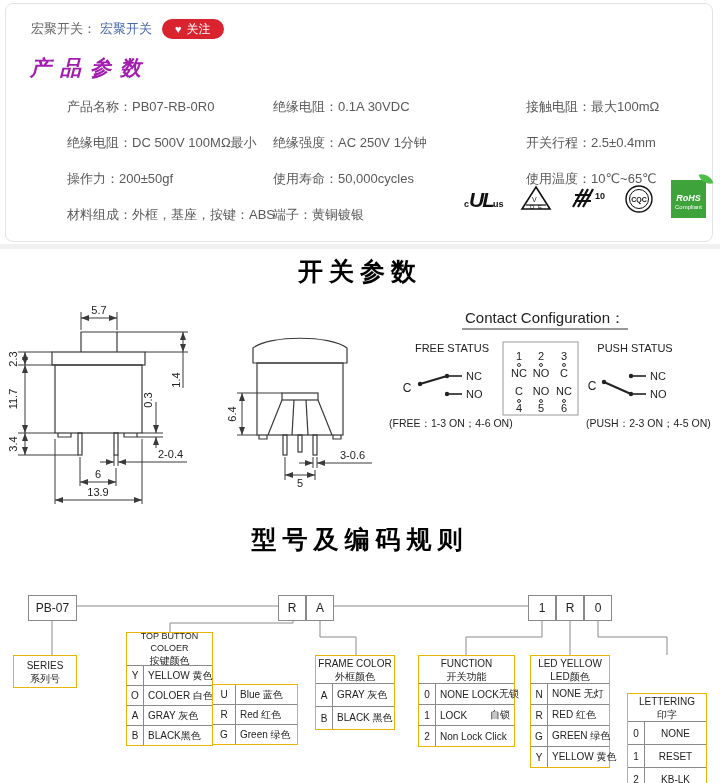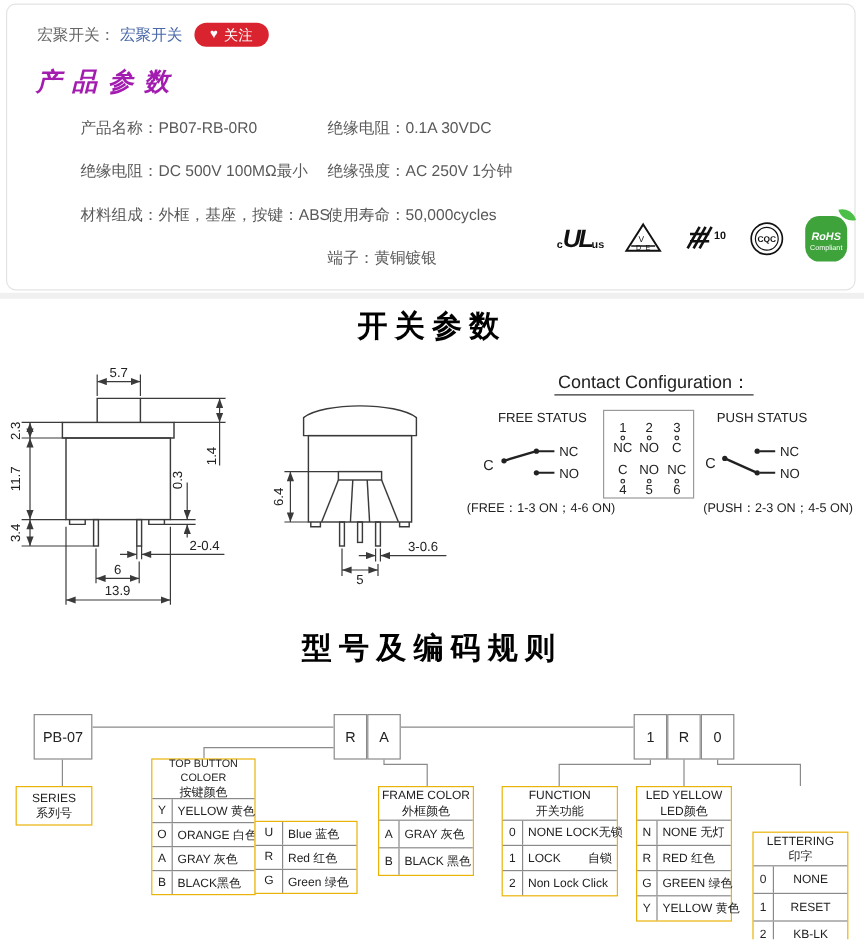--- a/index.html
+++ b/index.html
@@ -24,42 +24,42 @@
   .spec-col{position:absolute;top:85px;font-size:13px;color:#595959;}
   .spec-col div{height:36px;line-height:36px;white-space:nowrap;}
   #spec-col1{left:25px;margin-left:36px;} #spec-col2{left:267px;} #spec-col3{left:520px;}
 
   .certs{position:absolute;left:458px;top:178px;width:242px;height:34px;display:flex;
          align-items:center;justify-content:space-between;}
   .ul-mark{display:flex;align-items:flex-end;color:#111;}
   .ul-c{font-size:9px;font-weight:bold;margin-bottom:1px;}
   .ul-main{font-size:21px;font-weight:900;font-style:italic;letter-spacing:-2px;line-height:1;}
   .ul-us{font-size:9px;font-weight:bold;margin-bottom:1px;}
-  .rohs-badge{background:#3fa33c;border-radius:12px;color:#fff;text-align:center;
+  .rohs-badge{background:#3fa33c;border-radius:0;color:#fff;text-align:center;
               padding:8px 4px;line-height:1;position:relative;}
   .rohs1{font-size:9px;font-weight:bold;font-style:italic;}
   .rohs2{font-size:6px;display:block;}
   .leaf{position:absolute;right:-6px;top:-7px;width:12px;height:12px;background:#4cbf49;
         border-radius:0 100% 0 100%;transform:rotate(-15deg);}
 
   
   .section-title{position:absolute;left:0;width:720px;text-align:center;font-size:25px;
                  font-weight:bold;letter-spacing:6px;color:#000;}
   #title-switch{top:255px;} #title-coding{top:523px;}
 
   
   #drawings{position:absolute;left:0;top:290px;}
   #drawings text{font-family:"Liberation Sans","DejaVu Sans",sans-serif;fill:#222;}
   .dimtxt{font-size:11px;}
   .outline{stroke:#3a3a3a;stroke-width:1.2;fill:none;}
   .dimline{stroke:#3a3a3a;stroke-width:1;fill:none;}
 
   
   #coding-lines{position:absolute;left:0;top:580px;}
-  .cbox{position:absolute;height:38px;border:1px solid #8a8a8a;background:#fff;box-sizing:border-box;
+  .cbox{position:absolute;height:26px;border:1px solid #8a8a8a;background:#fff;box-sizing:border-box;
         display:flex;align-items:center;justify-content:center;font-size:12px;color:#222;}
   .ctable{position:absolute;border:1px solid #eab308;background:#fff;box-sizing:border-box;
           font-size:10px;color:#222;}
   .cthead{display:flex;flex-direction:column;align-items:center;justify-content:center;
           border-bottom:1px solid #8a8a8a;text-align:center;line-height:1.3;}
   .crow{display:flex;align-items:stretch;}
   .crow + .crow{border-top:1px solid #8a8a8a;}
   .ccode{width:16px;flex:0 0 16px;border-right:1px solid #8a8a8a;display:flex;
          align-items:center;justify-content:center;}
   .ccode-w{width:22px;flex:0 0 22px;}
@@ -80,27 +80,33 @@
         <span class="follow-heart">♥</span>
         <span>关注</span>
       </button>
     </div>
 
     <div class="prod-title">产品参数</div>
 
     <div class="spec-col" id="spec-col1">
       <div>产品名称：PB07-RB-0R0</div>
       <div>绝缘电阻：DC 500V 100MΩ最小</div>
+      <div>操作力：200±50gf</div>
       <div>材料组成：外框，基座，按键：ABS</div>
     </div>
     <div class="spec-col" id="spec-col2">
       <div>绝缘电阻：0.1A 30VDC</div>
       <div>绝缘强度：AC 250V 1分钟</div>
       <div>使用寿命：50,000cycles</div>
       <div>端子：黄铜镀银</div>
+    </div>
+    <div class="spec-col" id="spec-col3">
+      <div>接触电阻：最大100mΩ</div>
+      <div>开关行程：2.5±0.4mm</div>
+      <div>使用温度：10℃~65℃</div>
     </div>
 
     <div class="certs">
       <div class="ul-mark">
         <span class="ul-c">c</span>
         <span class="ul-main">UL</span>
         <span class="ul-us">us</span>
       </div>
       <svg width="32" height="28" viewBox="0 0 32 28">
         <polygon points="16,2 30,24 2,24" fill="none" stroke="#111" stroke-width="1.6"></polygon>
@@ -316,21 +322,21 @@
     <div class="cthead" style="height:32px;font-size:9px;">
       <span>TOP BUTTON COLOER</span>
       <span style="font-size:10px;">按键颜色</span>
     </div>
     <div class="crow" style="height:19px;">
         <div class="ccode">Y</div>
         <div class="cdesc">YELLOW 黄色</div>
       </div>
     <div class="crow" style="height:19px;">
         <div class="ccode">O</div>
-        <div class="cdesc">ORANGE 白色</div>
+        <div class="cdesc">COLOER 白色</div>
       </div>
     <div class="crow" style="height:19px;">
         <div class="ccode">A</div>
         <div class="cdesc">GRAY 灰色</div>
       </div>
     <div class="crow" style="height:19px;">
         <div class="ccode">B</div>
         <div class="cdesc">BLACK黑色</div>
       </div>
   </div>

